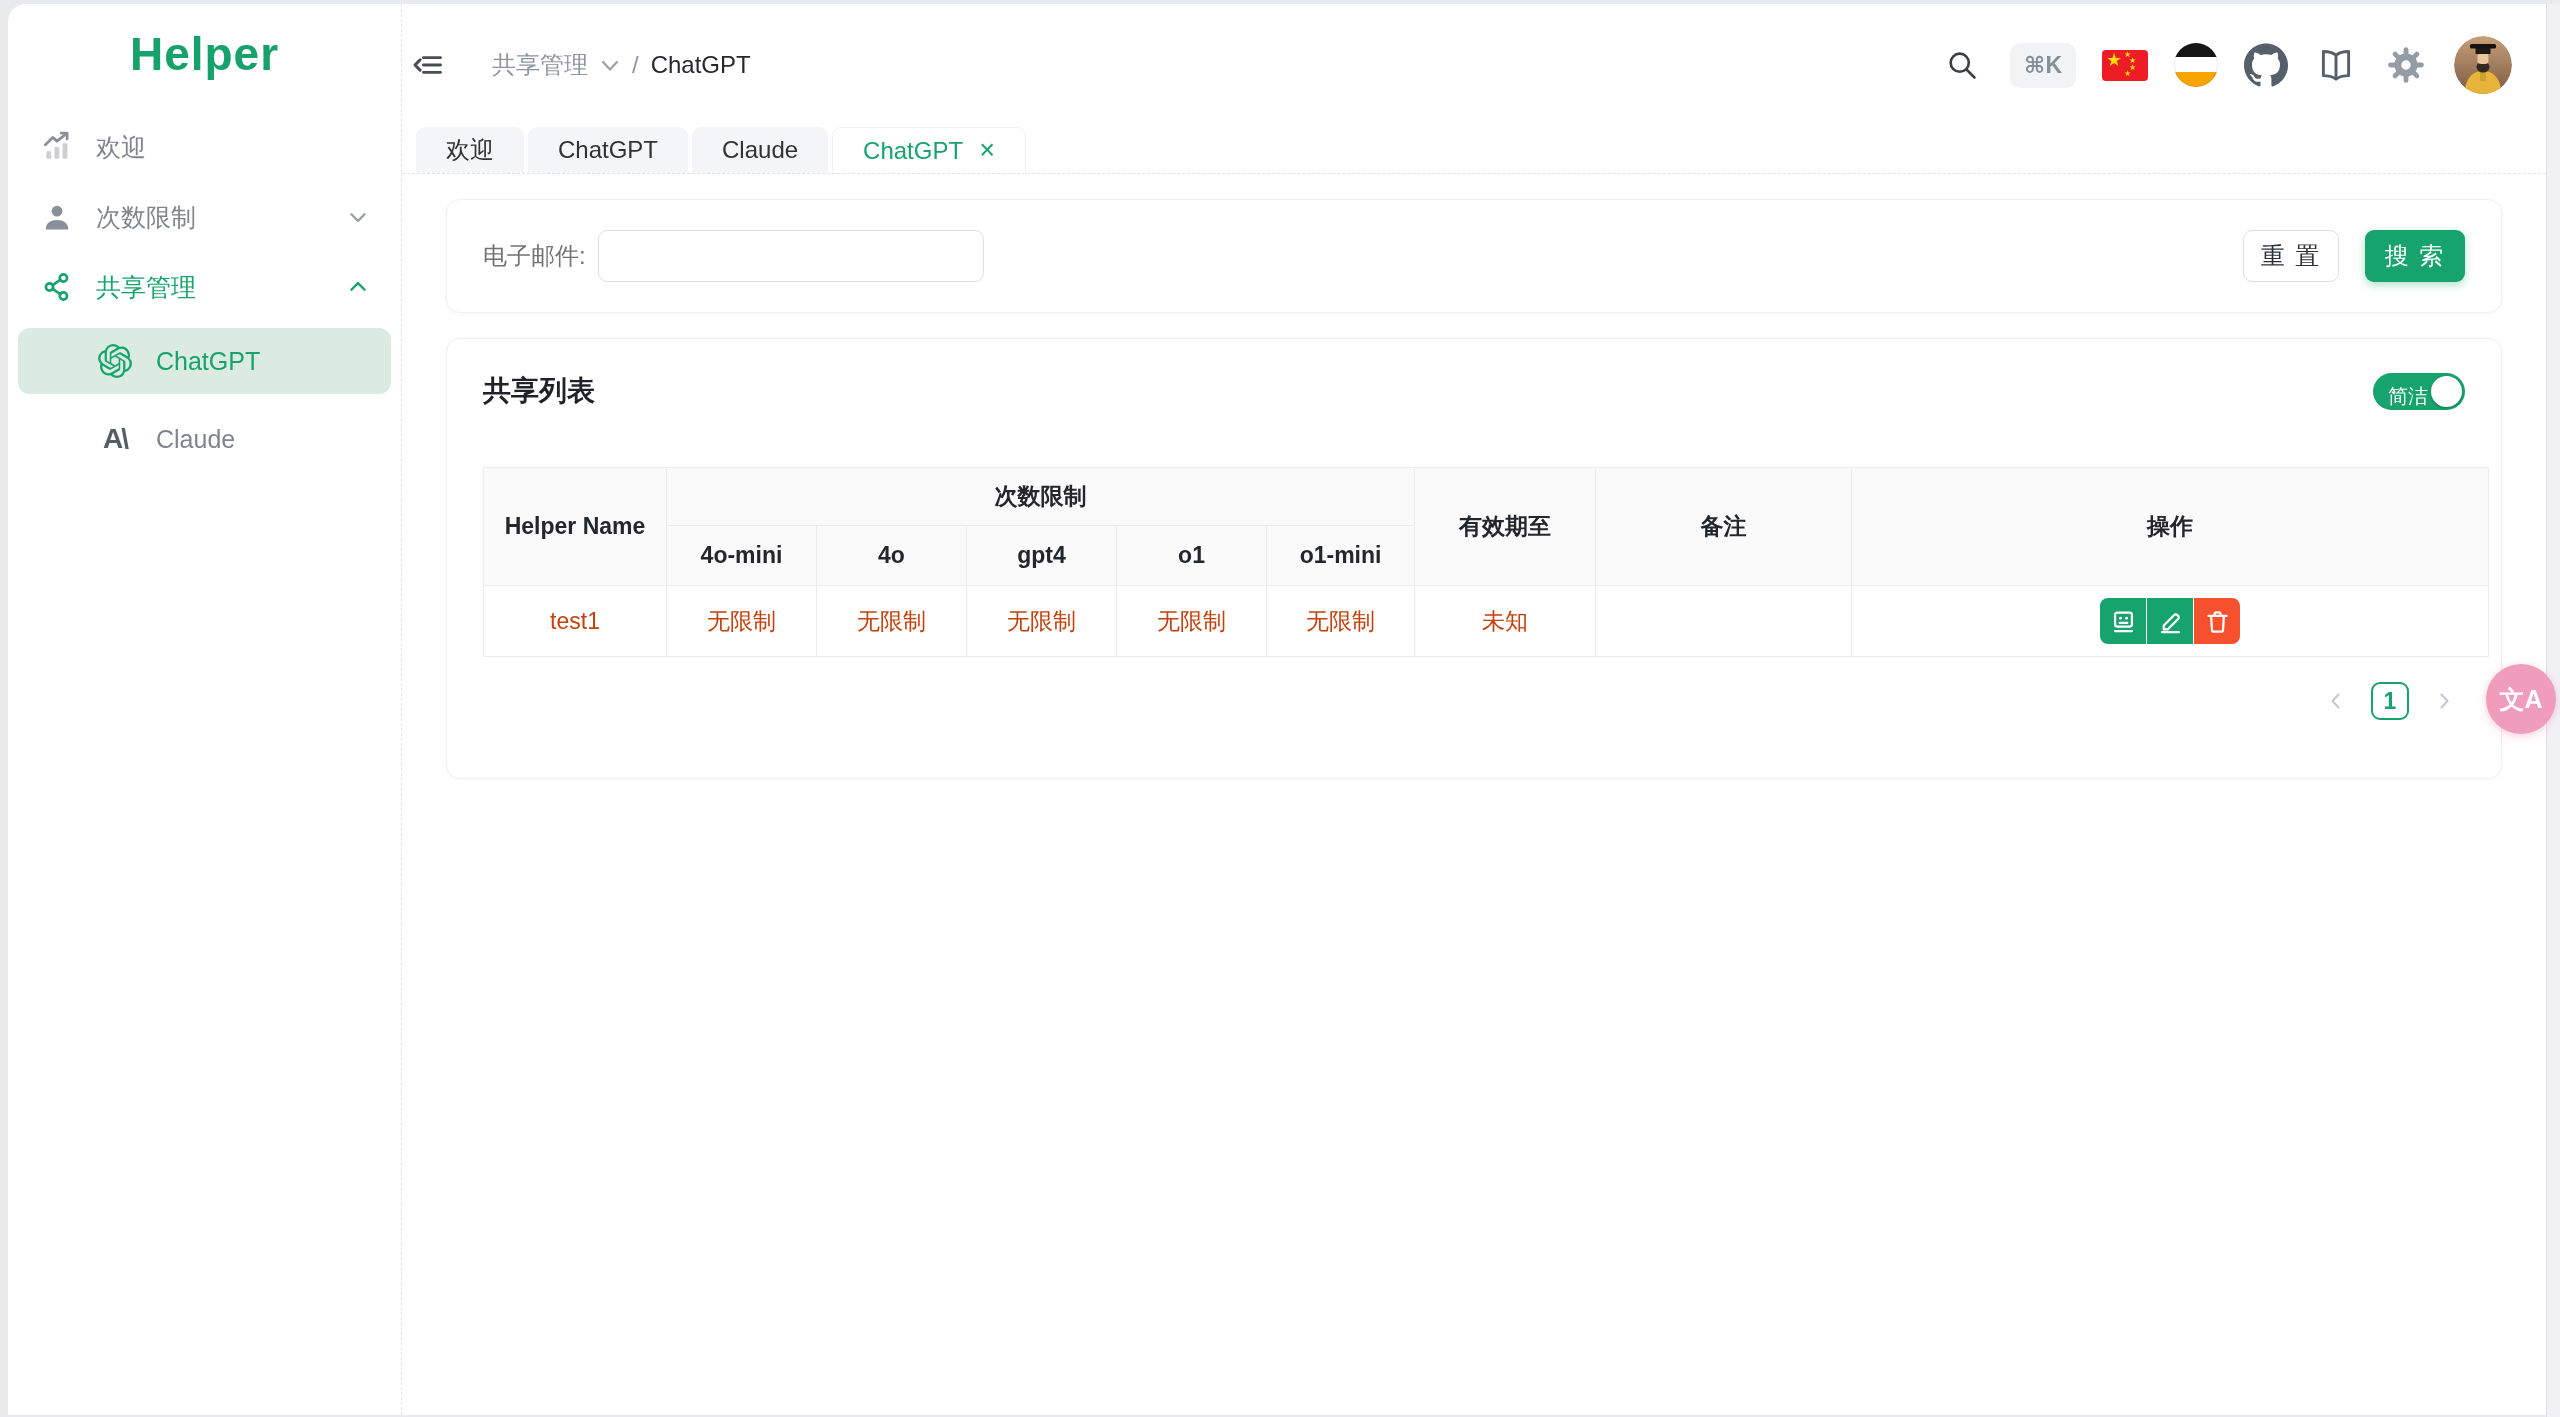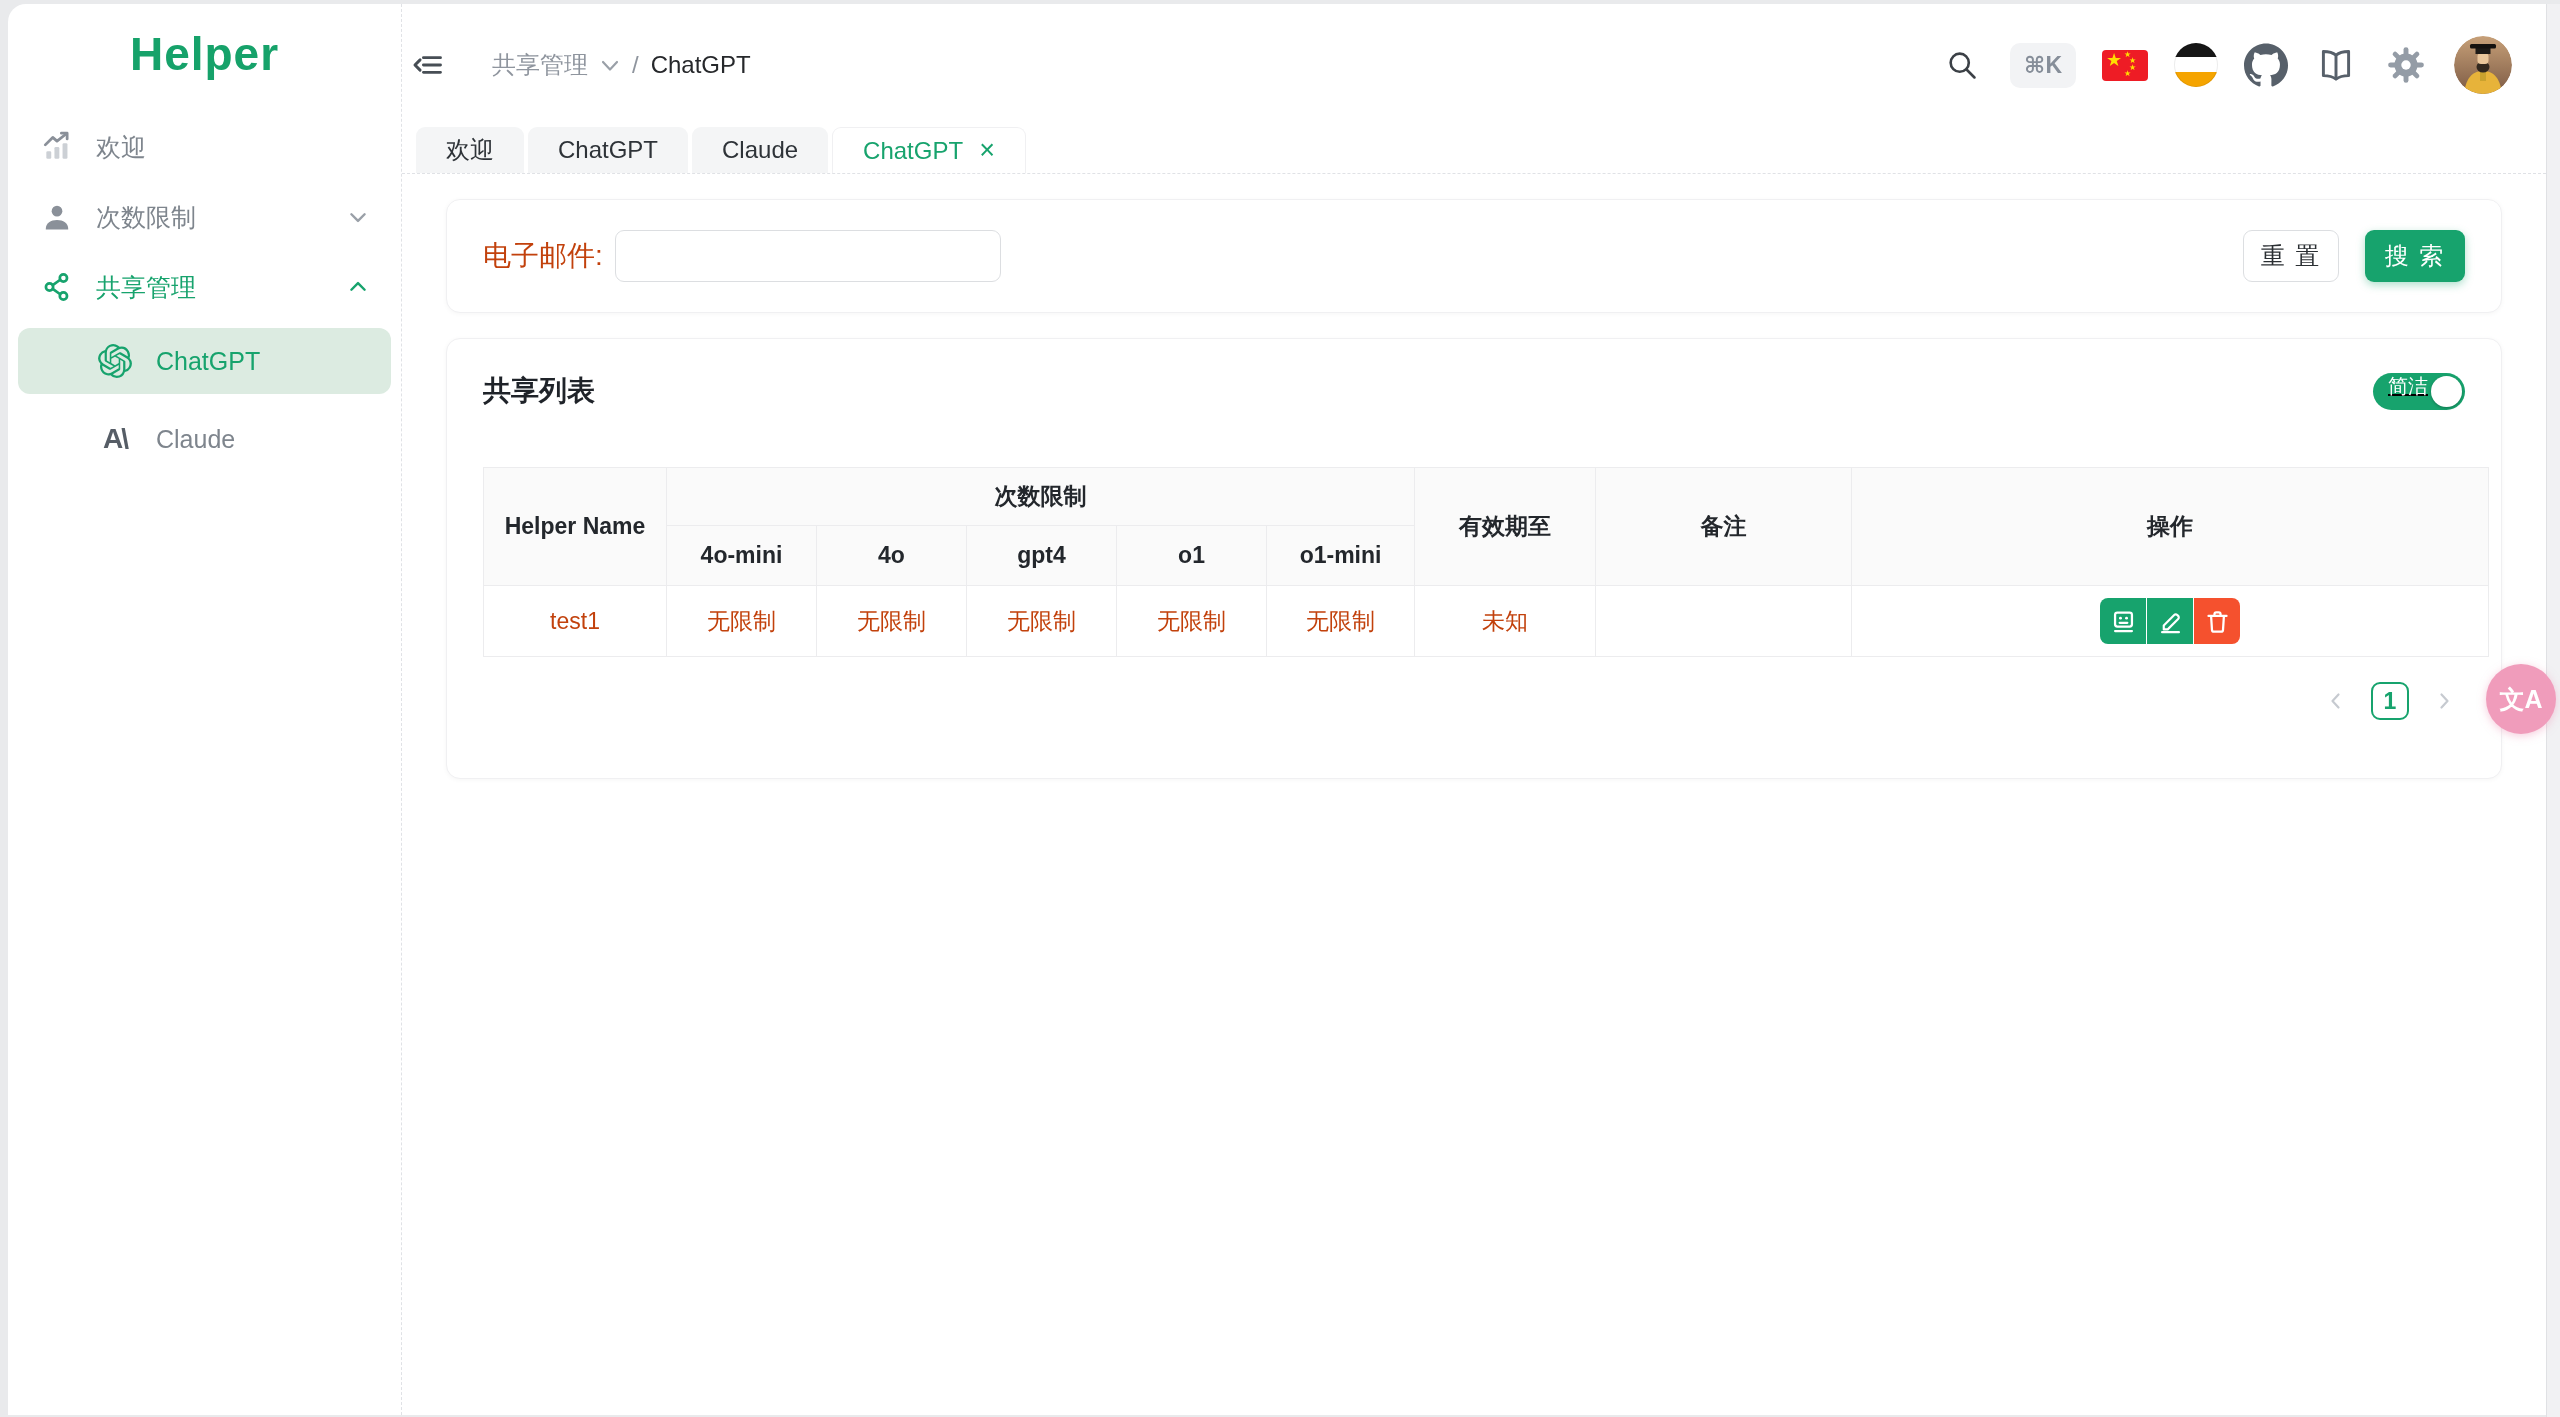--- a/index.html
+++ b/index.html
@@ -50,35 +50,35 @@
        font-size:24px;color:#2e3338;cursor:pointer;}
   .tab.active{background:#fff;color:#17a36d;border:1px solid #f0f0f2;border-bottom:none;}
   .tab .close{margin-left:16px;font-size:27px;line-height:1;color:#17a36d;cursor:pointer;}
 
   
   .content{flex:1;padding:25px 44px;background:#fff;position:relative;}
   .card{background:#fff;border:1px solid #f0f0f2;border-radius:14px;box-shadow:0 1px 5px rgba(0,0,0,.04);}
 
   .search-card{height:114px;display:flex;align-items:center;padding:0 36px;margin-bottom:25px;}
   .field{display:flex;align-items:center;gap:12px;}
-  .field label{font-size:28px;color:#c2410c;white-space:nowrap;text-align:right;}
+  .field label{font-size:24px;color:#737373;white-space:nowrap;text-align:right;}
   .field input{width:386px;height:52px;border:1px solid #dcdee1;border-radius:9px;font-size:23px;
                padding:0 16px;color:#333;outline:none;font-family:inherit;}
   .field + .field{margin-left:30px;}
   .form-actions{margin-left:auto;display:flex;gap:26px;}
   .btn{height:52px;border-radius:9px;font-size:24px;display:inline-flex;align-items:center;justify-content:center;
        cursor:pointer;font-family:inherit;letter-spacing:2px;}
   .btn.ghost{background:#fff;border:1px solid #dcdee1;color:#2b2f33;width:96px;text-align:center;}
   .btn.primary{background:#17a36d;border:none;color:#fff;width:100px;box-shadow:0 3px 8px rgba(23,163,109,.35);}
 
   .list-card{height:441px;padding:30px 36px 0;position:relative;}
   .list-head{display:flex;align-items:center;justify-content:space-between;height:44px;}
   .list-title{font-size:28px;font-weight:700;color:#1f2329;}
   .toggle{width:92px;height:37px;border-radius:19px;background:#17a36d;position:relative;display:flex;
-          align-items:flex-start;padding-left:15px;cursor:pointer;text-decoration:underline;}
+          align-items:flex-end;padding-left:15px;cursor:pointer;}
   .toggle .t-label{color:#fff;font-size:20px;}
   .toggle .knob{position:absolute;right:3px;top:3px;width:31px;height:31px;border-radius:50%;background:#fff;
                 box-shadow:0 1px 3px rgba(0,0,0,.28);}
 
   table.share{width:100%;border-collapse:collapse;table-layout:fixed;margin-top:54px;}
   .share th,.share td{border:1px solid #ececee;text-align:center;font-size:23px;}
   .share thead th{background:#fafafa;font-weight:600;color:#23272c;}
   .share .h1{height:58px;}
   .share .h2 th{height:60px;}
   .share tbody td{height:71px;color:#c2410c;background:#fff;}

